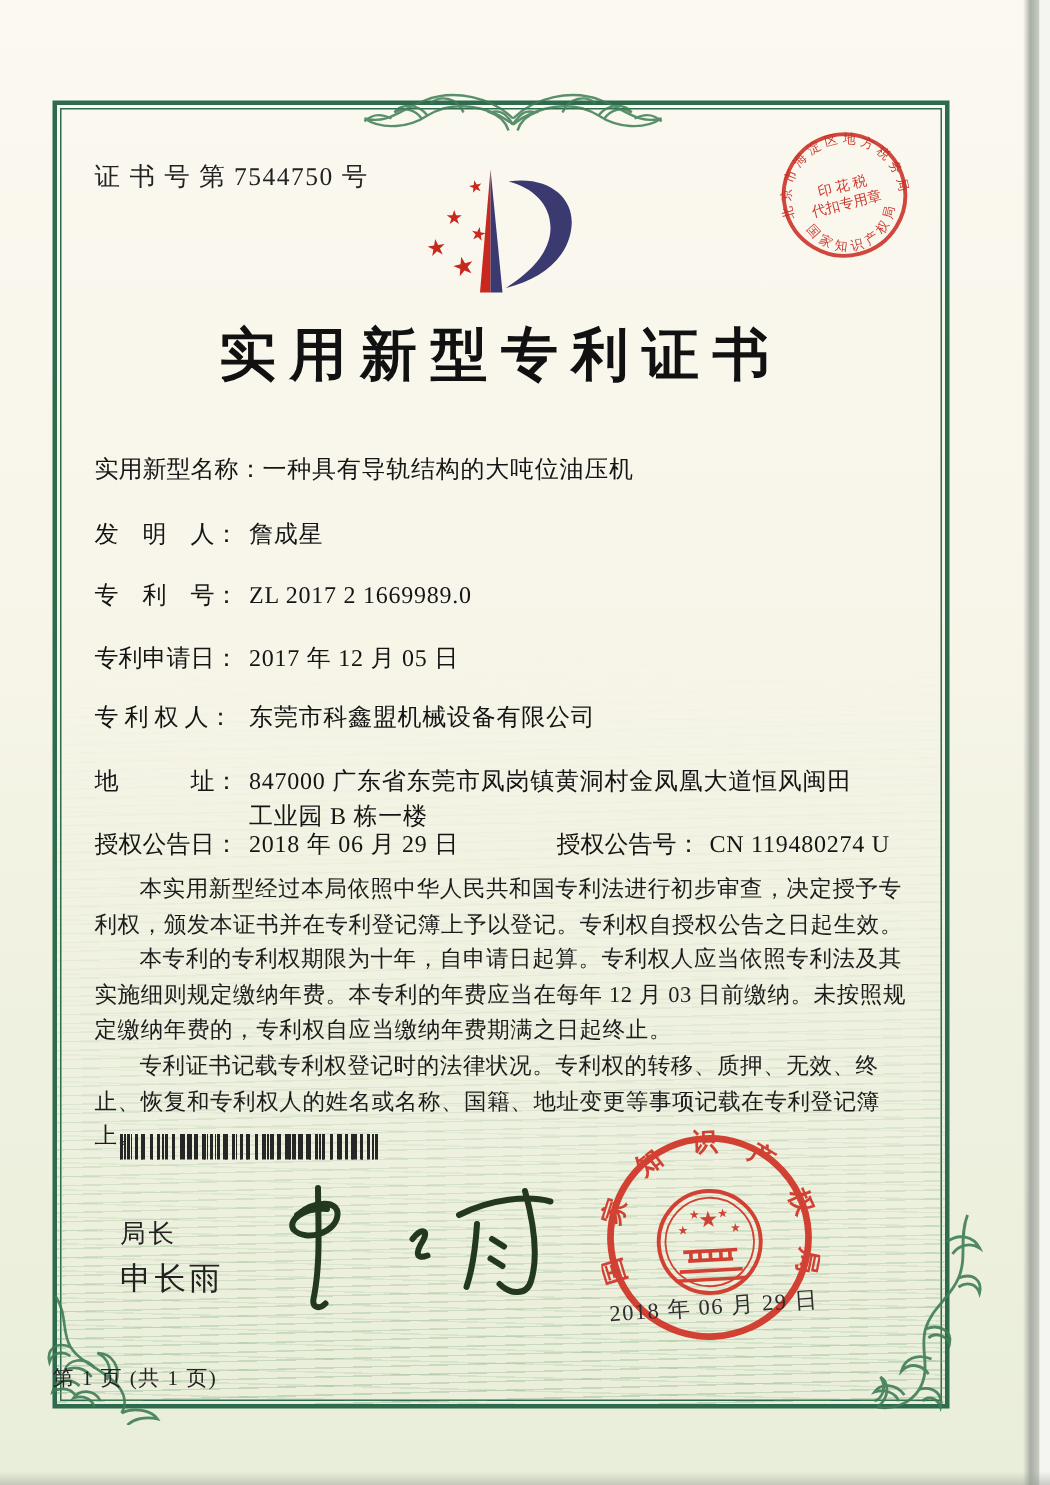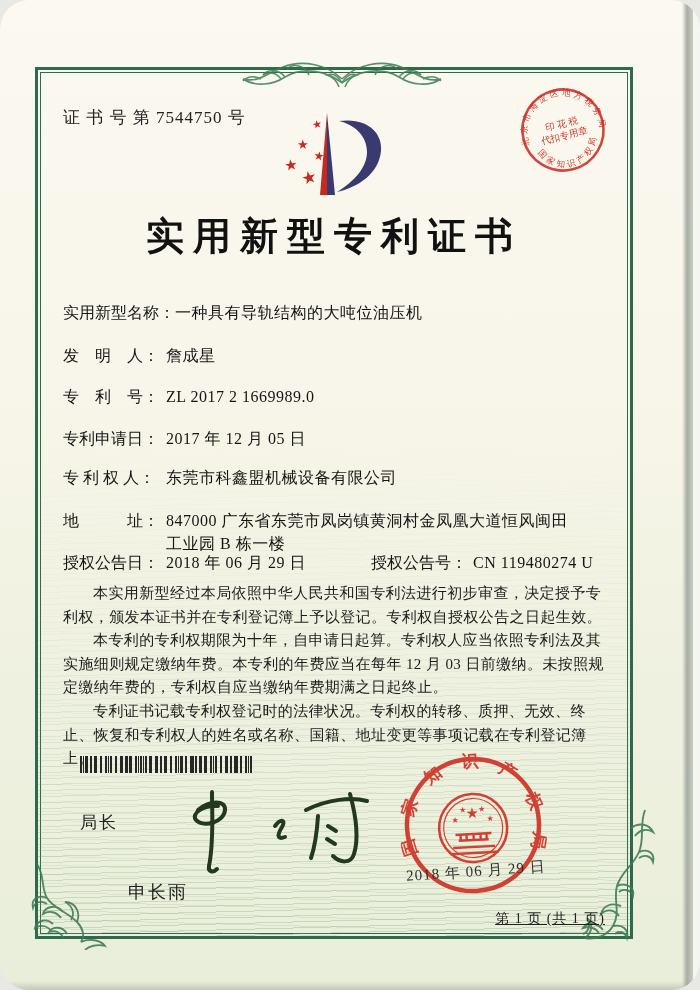--- a/index.html
+++ b/index.html
@@ -1,18 +1,18 @@
 <!DOCTYPE html>
 <html><head>
 <meta charset="utf-8">
 <style>
   html,body{margin:0;padding:0;}
   body{width:700px;height:990px;background:#e8e8e4;font-family:"Liberation Serif","DejaVu Serif",serif;}
   .paper{position:relative;width:700px;height:990px;overflow:hidden;
-    background:linear-gradient(180deg,#fbf9f0 0%,#f8f6ea 38%,#f1f2e2 62%,#ecf0dd 82%,#e9eeda 100%);border-radius:29px;}
+    background:linear-gradient(180deg,#fbf9f0 0%,#f8f6ea 38%,#f1f2e2 62%,#ecf0dd 82%,#e9eeda 100%);}
   
   .scan-right{position:absolute;top:0;left:682px;width:11px;height:990px;
     background:linear-gradient(90deg,rgba(130,136,128,0) 0%,#a9aea5 45%,#c9cdc3 100%);}
   .scan-right-white{position:absolute;top:0;left:693px;width:7px;height:990px;background:#f4f4f0;}
   .scan-bottom{position:absolute;left:0;top:981px;width:700px;height:9px;
     background:linear-gradient(180deg,rgba(140,146,138,0) 0%,rgba(150,156,146,.45) 100%);}
   
   .frame{position:absolute;left:35px;top:67px;width:598px;height:872px;
     border:3px solid #2d6a4e;box-sizing:border-box;}
   .frame-inner{position:absolute;inset:2px;border:1px solid #2d6a4e;}
@@ -33,24 +33,24 @@
   .addr2{padding-left:103px;margin-top:2px;}
   .pair2{position:absolute;left:308px;top:0;}
   .paras{left:63px;top:582px;width:548px;font-size:15px;line-height:23.6px;color:#1c1c1c;}
   .paras p{margin:0;text-indent:2em;letter-spacing:.4px;}
   .barcode{left:80px;top:756px;width:174px;height:17px;
     background-image:
       repeating-linear-gradient(90deg,#262626 0 2px,rgba(0,0,0,0) 2px 5px),
       repeating-linear-gradient(90deg,#262626 0 1px,rgba(0,0,0,0) 1px 7px),
       repeating-linear-gradient(90deg,rgba(0,0,0,0) 0 3px,#262626 3px 4px,rgba(0,0,0,0) 4px 11px);}
   .director-title{left:80px;top:811px;font-size:17px;letter-spacing:2px;color:#222;}
-  .director-name{left:80px;top:880px;font-size:18px;letter-spacing:2px;color:#222;margin-left:48px;}
+  .director-name{left:80px;top:838px;font-size:21px;letter-spacing:2px;color:#222;}
   .seal-date{left:403px;top:862px;width:146px;text-align:center;font-size:15px;letter-spacing:1px;
     color:#2e2e2e;transform:rotate(-4deg);}
-  .page-no{left:35px;top:910px;width:570px;text-align:right;font-size:14px;color:#222;letter-spacing:1px;text-decoration:underline;}
+  .page-no{left:35px;top:910px;width:570px;text-align:left;font-size:14px;color:#222;letter-spacing:1px;}
   svg text{font-family:"Liberation Serif","DejaVu Serif",serif;}
 </style>
 </head>
 <body>
 
 <div class="paper">
 
   <div class="frame">
     <div class="frame-inner"></div>
   </div>

